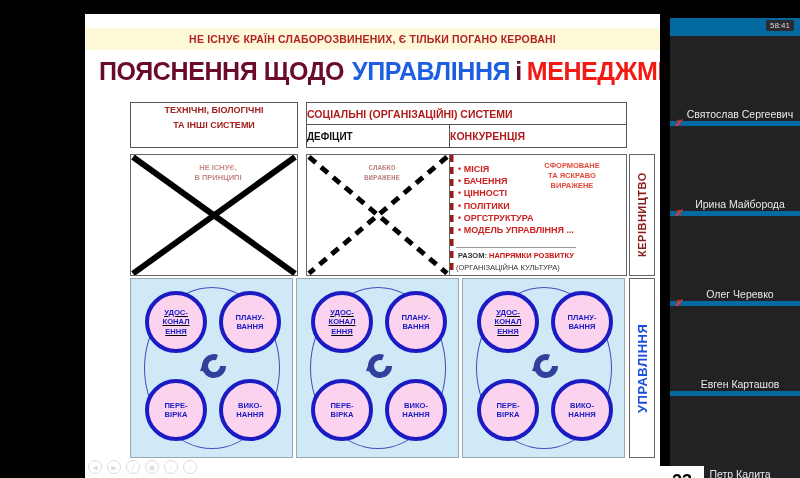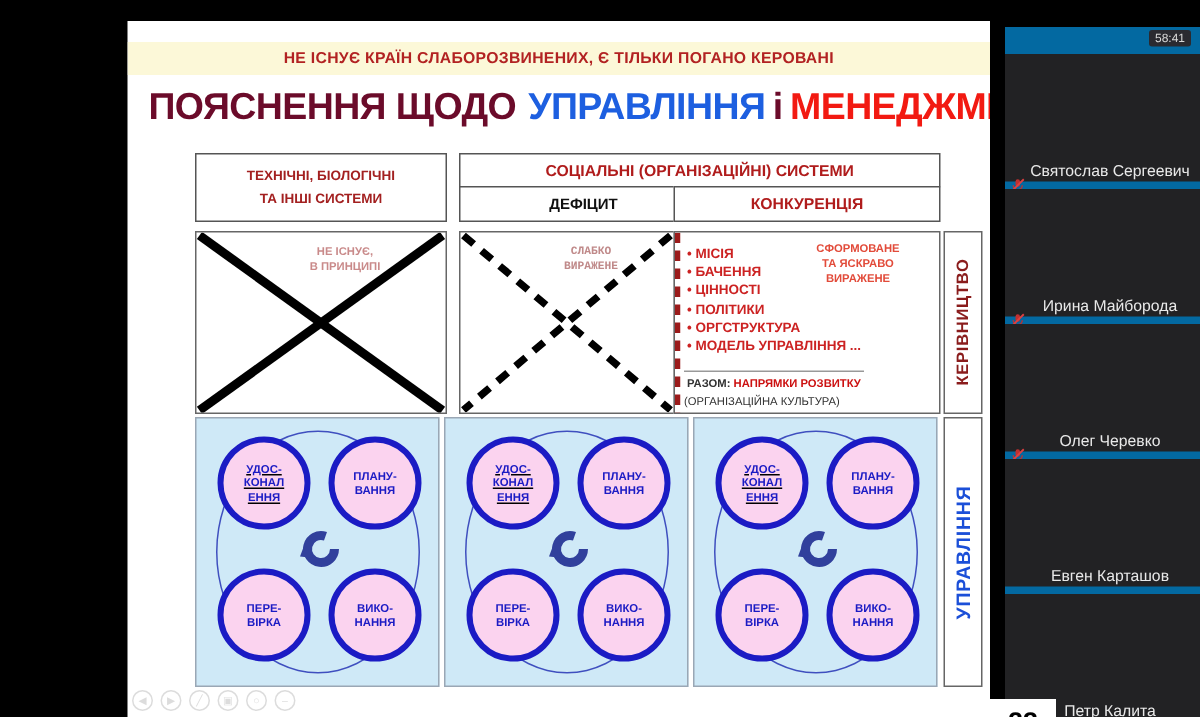--- a/index.html
+++ b/index.html
@@ -35,40 +35,40 @@
   .t-blue{color:#1d5fe0;}
   .t-red{color:#f21a12;}
   .t-sep{color:#6b0b2a;padding:0 5px;}
 
   
   .tbl{
     position:absolute;left:45px;top:88px;width:497px;height:360px;
   }
   .cellbox{
     position:absolute;border:1px solid #555;background:#fff;
-    display:flex;align-items:center;justify-content:center;text-align:center;
+    display:flex;align-items:center;text-align:center;
   }
   .hdr-left{left:0;top:0;width:168px;height:46px;flex-direction:column;}
   .hdr-left span{color:#a32020;font-size:9px;font-weight:bold;line-height:15px;}
   .hdr-right{left:176px;top:0;width:321px;height:23px;}
   .hdr-right span{color:#b01c1c;font-size:10.5px;font-weight:bold;}
   .hdr-def{left:176px;top:22px;width:166px;height:24px;}
   .hdr-def span{color:#111;font-size:10px;font-weight:bold;}
   .hdr-con{left:319px;top:22px;width:178px;height:24px;}
   .hdr-con span{color:#b01c1c;font-size:10.5px;font-weight:bold;}
 
   
   .body1{position:absolute;left:0;top:52px;width:497px;height:122px;}
   .b-cell{position:absolute;border:1px solid #666;background:#fff;overflow:hidden;}
   .b1{left:0;top:0;width:168px;height:122px;}
   .b2{left:176px;top:0;width:144px;height:122px;}
   .b3{left:319px;top:0;width:178px;height:122px;}
 
   .b-label{
-    position:absolute;left:16px;top:8px;width:100%;text-align:center;
+    position:absolute;left:4px;top:8px;width:100%;text-align:center;
     font-size:7.5px;font-weight:bold;line-height:10px;color:#c98a8a;
   }
   .b2 .b-label{color:#c08a8a;font-family:Liberation Mono, monospace;}
   .b3 .b-label{
     left:auto;right:6px;top:6px;width:96px;text-align:center;color:#e24b3a;
     font-size:7.5px;line-height:10px;
   }
 
   .xmark,.xmark-d{position:absolute;inset:0;}
   .list3{

